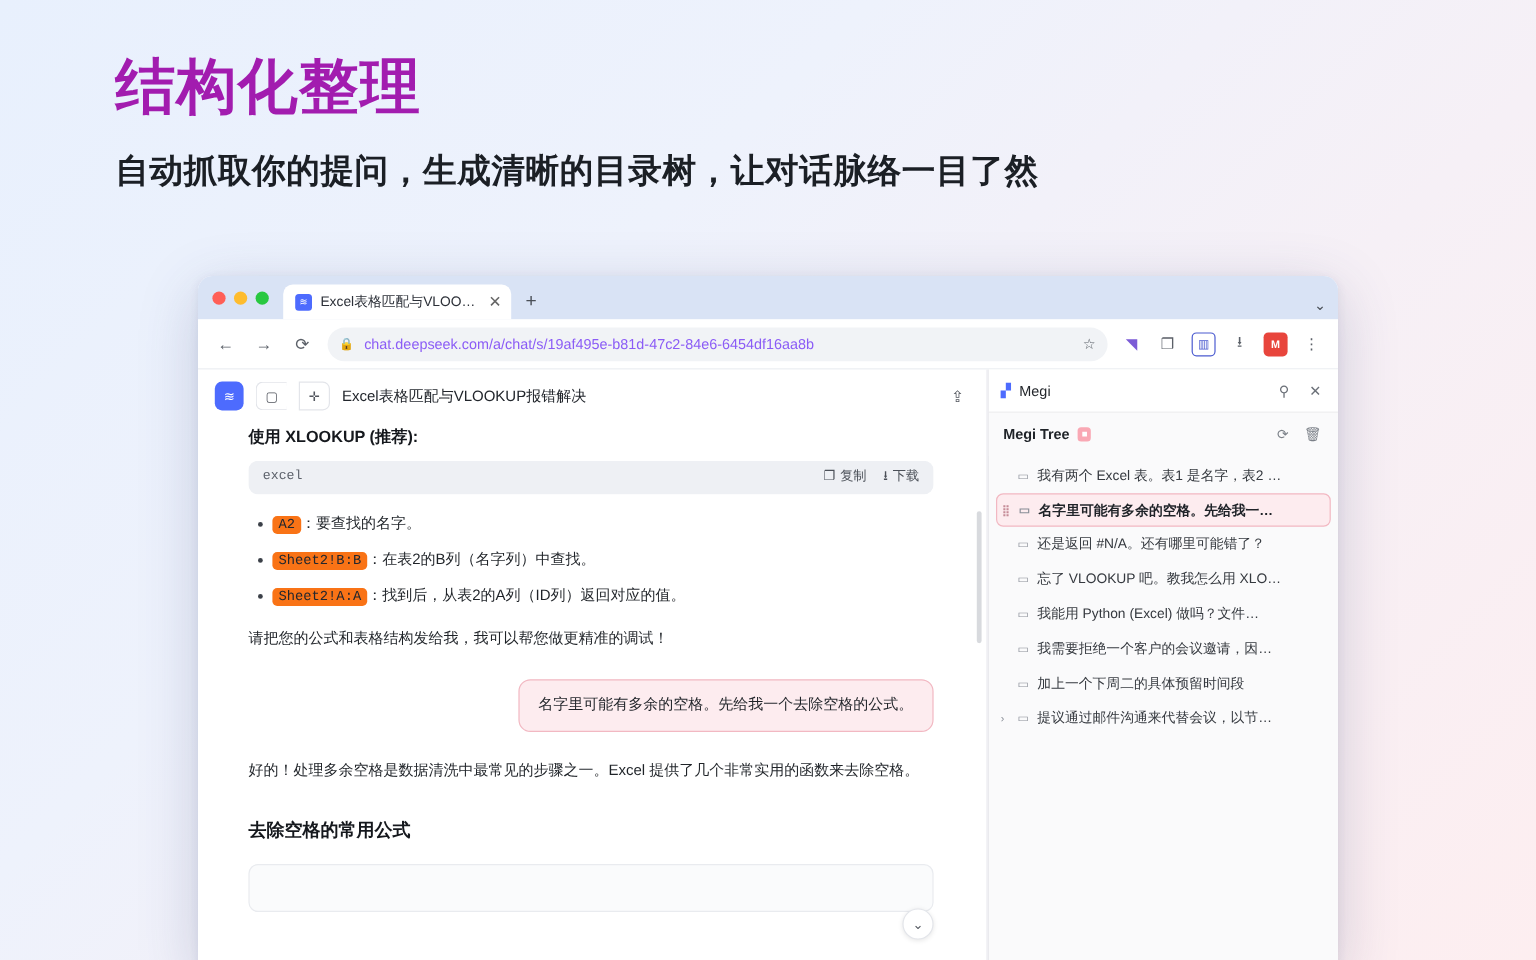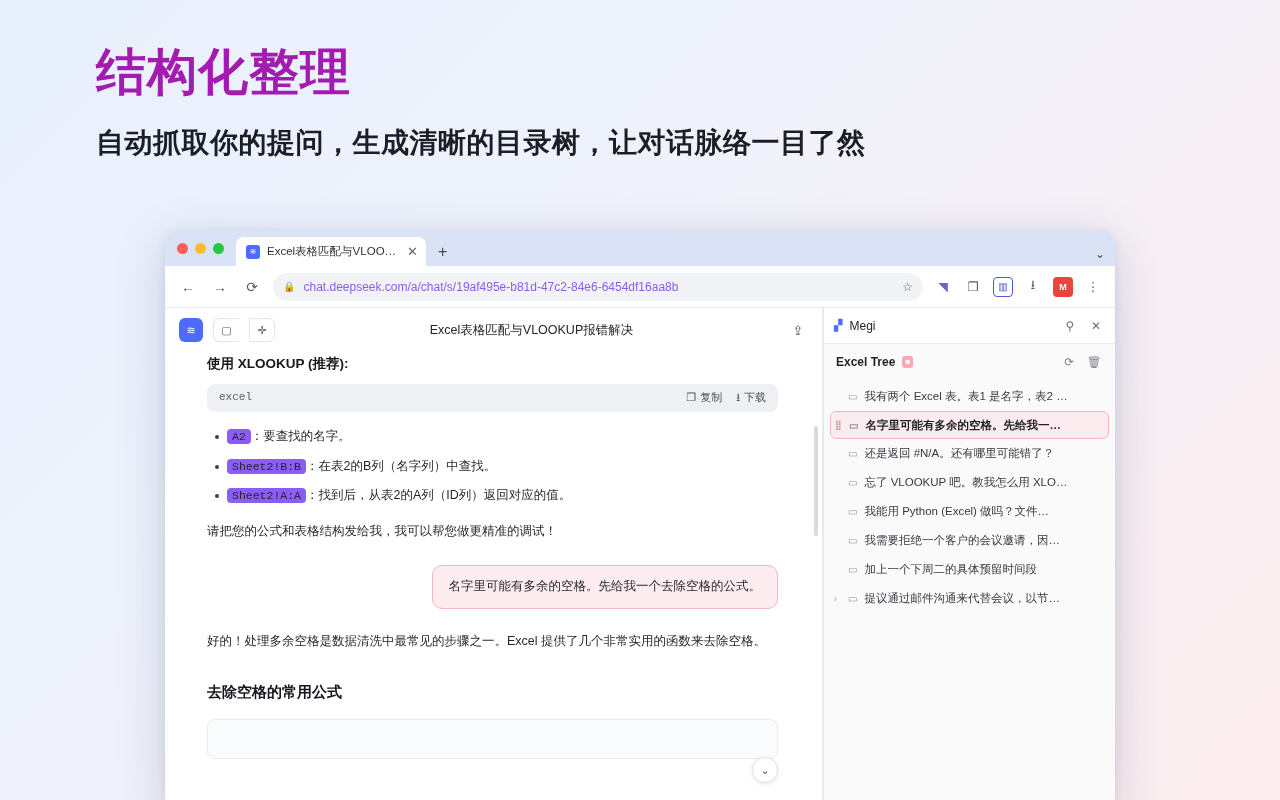--- a/index.html
+++ b/index.html
@@ -191,21 +191,20 @@
     border: 1px solid #e3e5ea;
     border-radius: 6px;
     display: flex; align-items: center; justify-content: center;
     font-size: 11px; color: #52565e;
     background: #fff;
   }
   .hdr-btn.grouped-left { border-radius: 6px 0 0 6px; border-right: none; }
   .hdr-btn.grouped-right { border-radius: 0 6px 6px 0; }
   .chat-title {
     flex: 1 1 auto;
-    text-align: center;
     font-size: 12.5px;
     color: #22262c;
     overflow: hidden; white-space: nowrap; text-overflow: ellipsis;
   }
   .share-icon { font-size: 13px; color: #52565e; width: 20px; text-align: center; }
 
   .chat-scroll {
     flex: 1 1 auto;
     overflow: hidden;
     padding: 0 44px 0 42px;
@@ -260,21 +259,21 @@
   }
   ul.bullets li:before {
     content: "";
     position: absolute;
     left: 2px; top: 9px;
     width: 4px; height: 4px;
     border-radius: 50%;
     background: #3b4048;
   }
   code.inline {
-    background: #8b5cf6;
+    background: #f97316;
     border-radius: 4px;
     padding: 1px 5px;
     font-family: "Liberation Mono", monospace;
     font-size: 11.5px;
     color: #23272e;
   }
   .para { margin-bottom: 20px; }
   .user-bubble {
     align-self: flex-end;
     max-width: 380px;
@@ -508,21 +507,21 @@
 
     <div class="panel">
       <div class="panel-head">
         <span class="megi-mark">▞</span>
         <span class="panel-title">Megi</span>
         <span class="panel-icon">⚲</span>
         <span class="panel-icon">✕</span>
       </div>
 
       <div class="tree-head">
-        <span class="tree-title">Excel Tree</span>
+        <span class="tree-title">Megi Tree</span>
         <span class="tree-badge">■</span>
         <span class="spacer"></span>
         <span class="t-icon">⟳</span>
         <span class="t-icon">🗑</span>
       </div>
 
       <div class="tree-list">
         <div class="tree-item">
           <span class="node-icon">▭</span>
           <span class="node-text">我有两个 Excel 表。表1 是名字，表2 …</span>

